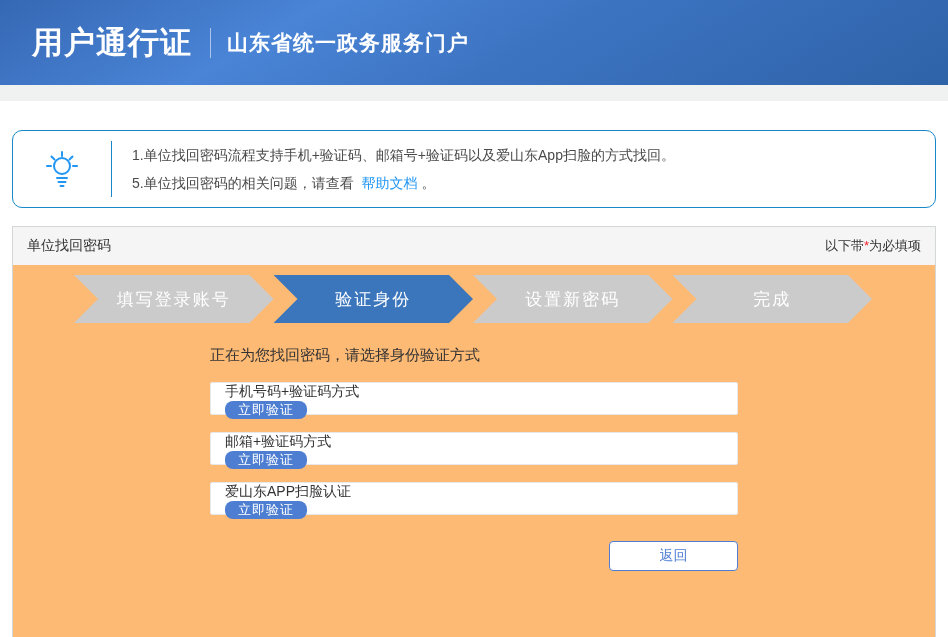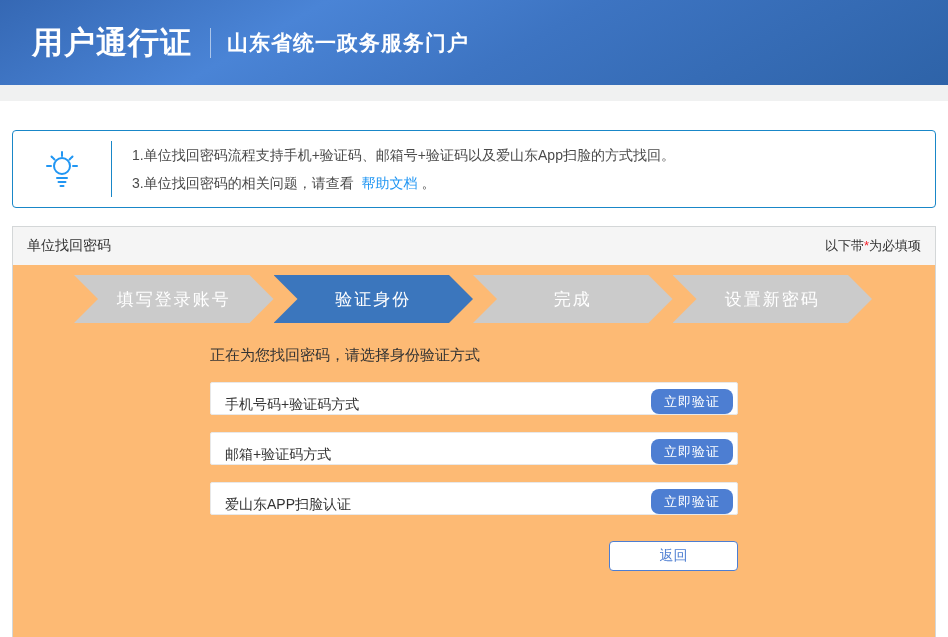--- a/index.html
+++ b/index.html
@@ -12,21 +12,21 @@
     display:flex; align-items:center; padding-left:32px;
   }
   .header .title { color:#fff; font-size:31px; font-weight:bold; letter-spacing:1px;text-align:center; }
   .header .sep { width:1px; height:30px; background:rgba(255,255,255,.55); margin:0 16px 0 18px; }
   .header .subtitle { color:#fff; font-size:21px; font-weight:bold; letter-spacing:1px; }
   .header-stripe { height:16px; background:#f0f1f1; }
 
   
   .notice {
     margin:29px 12px 0 12px; height:78px;
-    border:1px solid #1987c8; border-radius:4px;
+    border:1px solid #1987c8; border-radius:10px;
     display:flex; align-items:center; background:#fff;
   }
   .notice .bulb-wrap { width:98px; display:flex; justify-content:center; }
   .notice .divider { width:1px; height:56px; background:#1987c8; }
   .notice .texts { padding-left:20px; font-size:14px; color:#4a4a4a; line-height:28px; }
   .notice a.doc-link { color:#2196f3; text-decoration:none; margin-left:4px; }
 
   
   .panel {
     margin:18px 12px 0 12px; height:504px;
@@ -49,22 +49,22 @@
     color:#fff; font-size:17px; letter-spacing:2px;
   }
   .step.active { background:#3b76bd; }
 
   
   .content { width:528px; margin:0 auto; }
   .content-heading { margin-top:23px; font-size:15px; color:#333; }
   .option-row {
     margin-top:17px; height:33px;
     border:1px solid #e8e8e8; border-radius:2px;
-    display:flex; align-items:flex-end; justify-content:space-between;
-    padding:0 4px 0 14px; background:#fff;
+    display:flex; align-items:flex-start; justify-content:space-between;
+    padding:0 12px 0 14px; background:#fff;flex-direction:column;
   }
   .option-label { font-size:14px; color:#333; }
   .verify-btn {
     background:#4d7ed2; color:#fff; border:none; border-radius:8px;
     height:25px; padding:0 13px; font-size:13px; cursor:pointer;
     font-family:inherit; letter-spacing:1px;
   }
   .back-wrap { display:flex; justify-content:flex-end; margin-top:26px; }
   .back-btn {
     width:129px; height:30px; background:#fff;
@@ -93,21 +93,21 @@
       <line x1="28" y1="17" x2="32" y2="17" stroke="#2196f3" stroke-width="2" stroke-linecap="round"></line>
       <line x1="12" y1="29" x2="22" y2="29" stroke="#2196f3" stroke-width="2" stroke-linecap="round"></line>
       <line x1="13.5" y1="33" x2="20.5" y2="33" stroke="#2196f3" stroke-width="2" stroke-linecap="round"></line>
       <line x1="15.5" y1="37" x2="18.5" y2="37" stroke="#2196f3" stroke-width="2" stroke-linecap="round"></line>
     </svg>
   </div>
   <div class="divider"></div>
   <div class="texts">
     <div>1.单位找回密码流程支持手机+验证码、邮箱号+验证码以及爱山东App扫脸的方式找回。</div>
     <div>
-      <span>3.单位找回密码的相关问题，请查看</span>
+      <span>5.单位找回密码的相关问题，请查看</span>
       <a href="#" class="doc-link">帮助文档</a>
       <span>。</span>
     </div>
   </div>
 </div>
 
 <div class="panel">
   <div class="panel-bar">
     <span>单位找回密码</span>
     <span class="required-note">
@@ -116,24 +116,24 @@
   </div>
 
   <div class="steps">
     <div class="step">
         <span>填写登录账号</span>
       </div>
     <div class="step active">
         <span>验证身份</span>
       </div>
     <div class="step">
-        <span>完成</span>
+        <span>设置新密码</span>
       </div>
     <div class="step">
-        <span>设置新密码</span>
+        <span>完成</span>
       </div>
   </div>
 
   <div class="content">
     <div class="content-heading">正在为您找回密码，请选择身份验证方式</div>
 
     <div class="option-row">
       <span class="option-label">手机号码+验证码方式</span>
       <button class="verify-btn">立即验证</button>
     </div>

